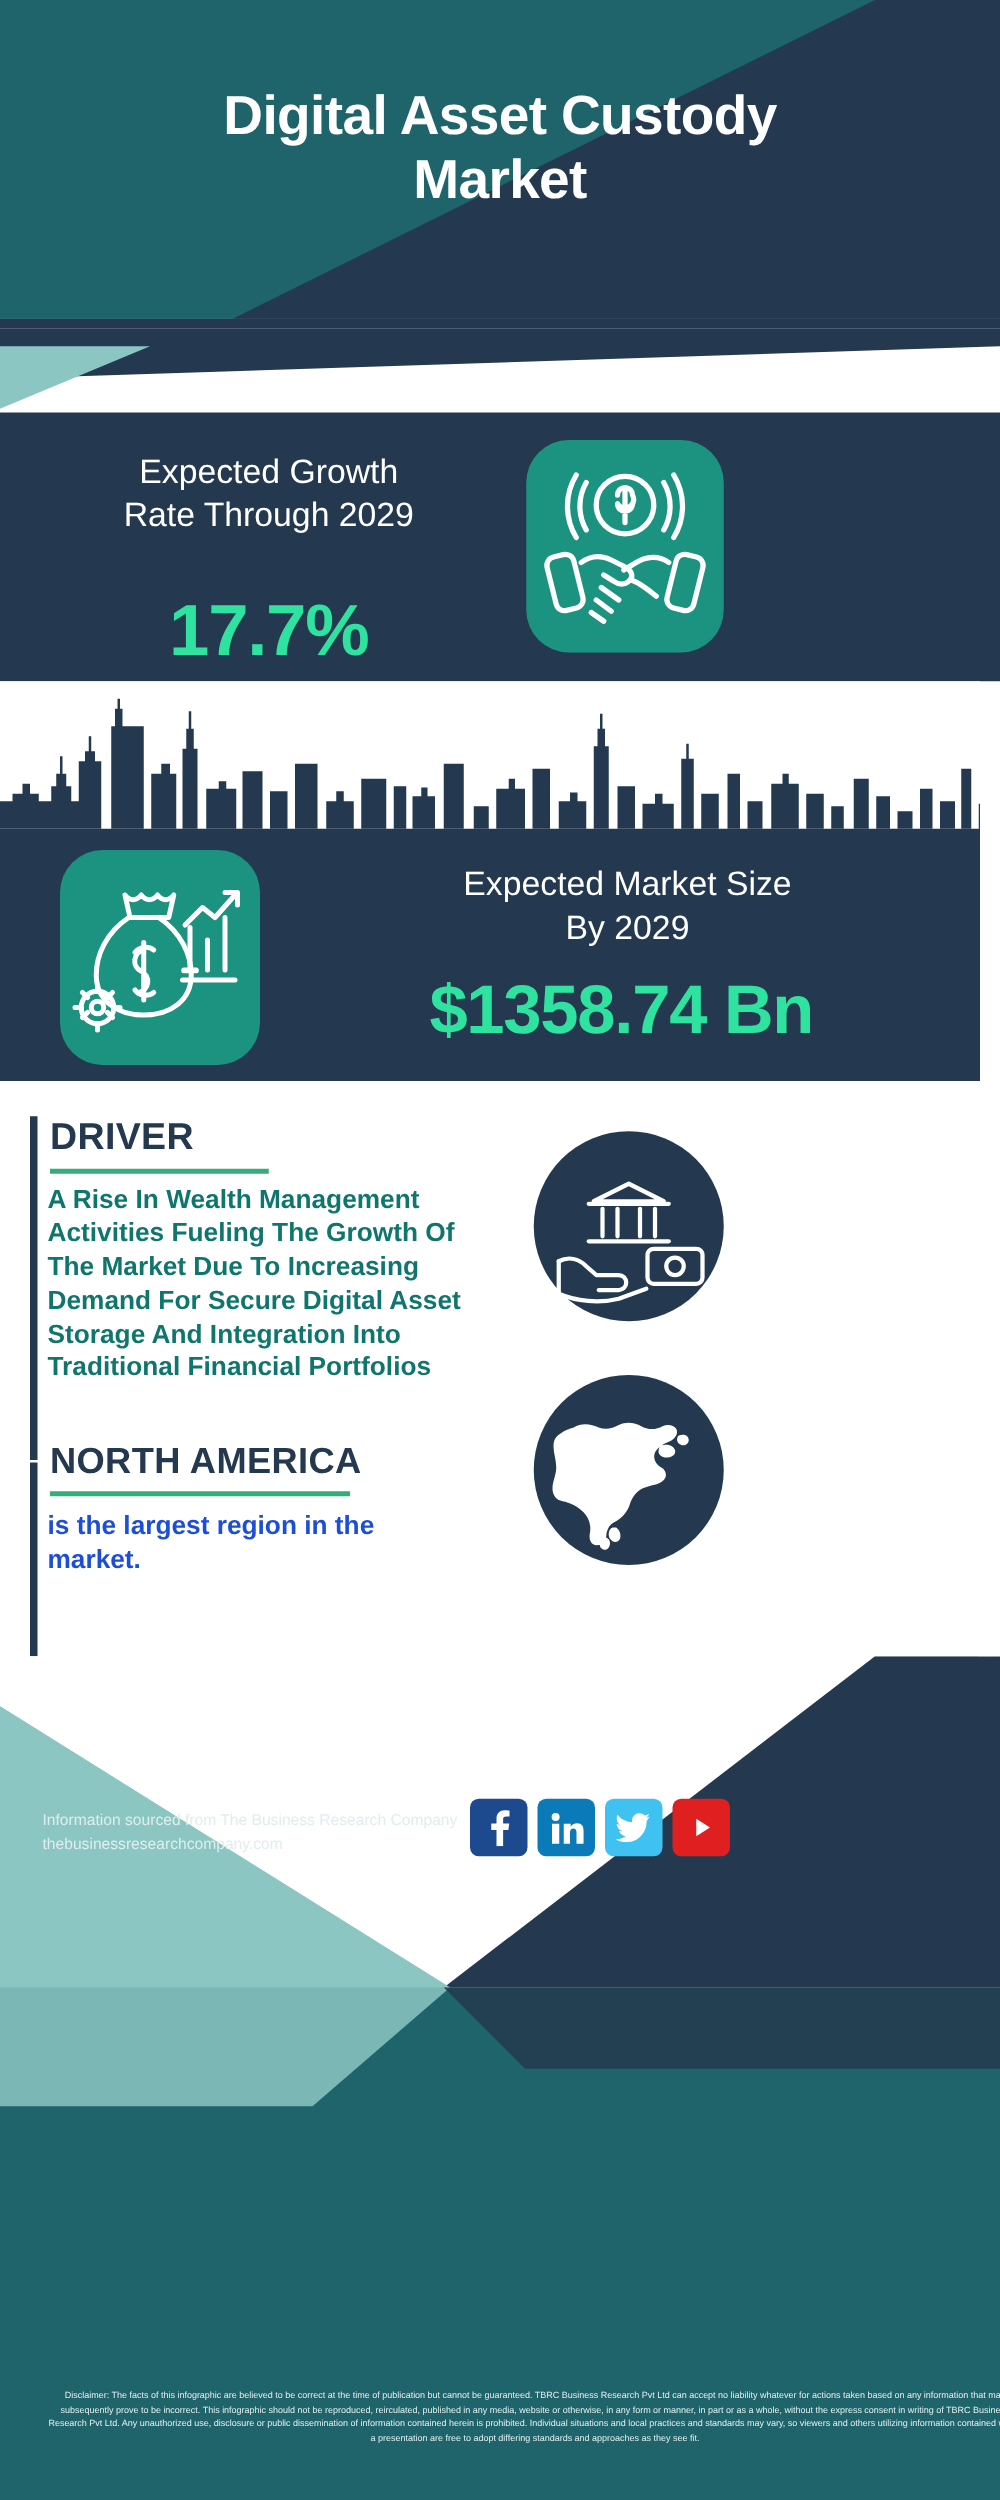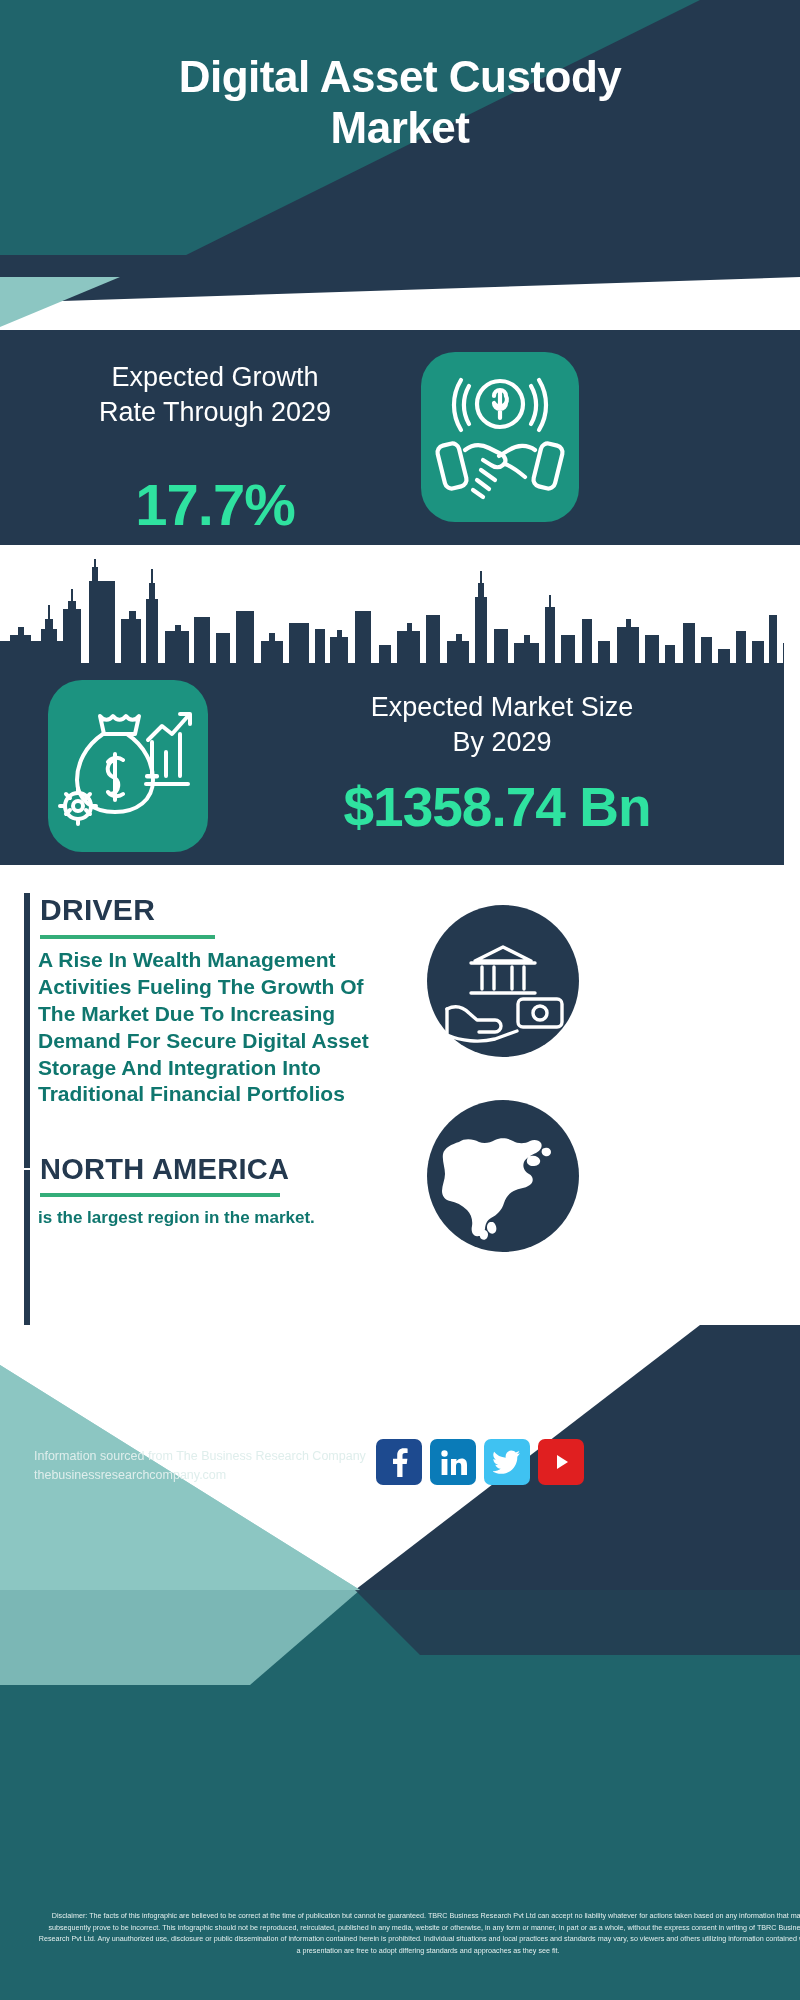--- a/index.html
+++ b/index.html
@@ -22,21 +22,21 @@
     position: absolute; left: 0; top: 0;
     width: 800px; height: 268px;
     background: #20646b;
     overflow: hidden;
   }
   .header-diag {
     position: absolute; left: 0; top: 0;
     width: 800px; height: 268px;
   }
   .header-title {
-    position: absolute; left: 0; top: 52px;
+    position: absolute; left: 0; top: 68px;
     width: 800px;
     text-align: center;
     color: #ffffff;
     font-size: 44px;
     font-weight: bold;
     line-height: 1.15;
     letter-spacing: -0.5px;
     z-index: 3;
   }
 
@@ -159,22 +159,22 @@
     letter-spacing: 0.3px;
   }
   .region-rule {
     position: absolute; left: 40px; top: 328px;
     width: 240px; height: 4px;
     background: #34ad79;
   }
   .region-body {
     position: absolute; left: 38px; top: 342px;
     width: 330px;
-    color: #0f766e;
-    font-size: 17px;
+    color: #1d4ed8;
+    font-size: 21px;
     font-weight: bold;
     line-height: 1.3;
   }
   .circle-icon {
     position: absolute;
     border-radius: 50%;
     background: #24394f;
   }
   .circle-driver { left: 427px; top: 40px; width: 152px; height: 152px; }
   .circle-region { left: 427px; top: 235px; width: 152px; height: 152px; }

